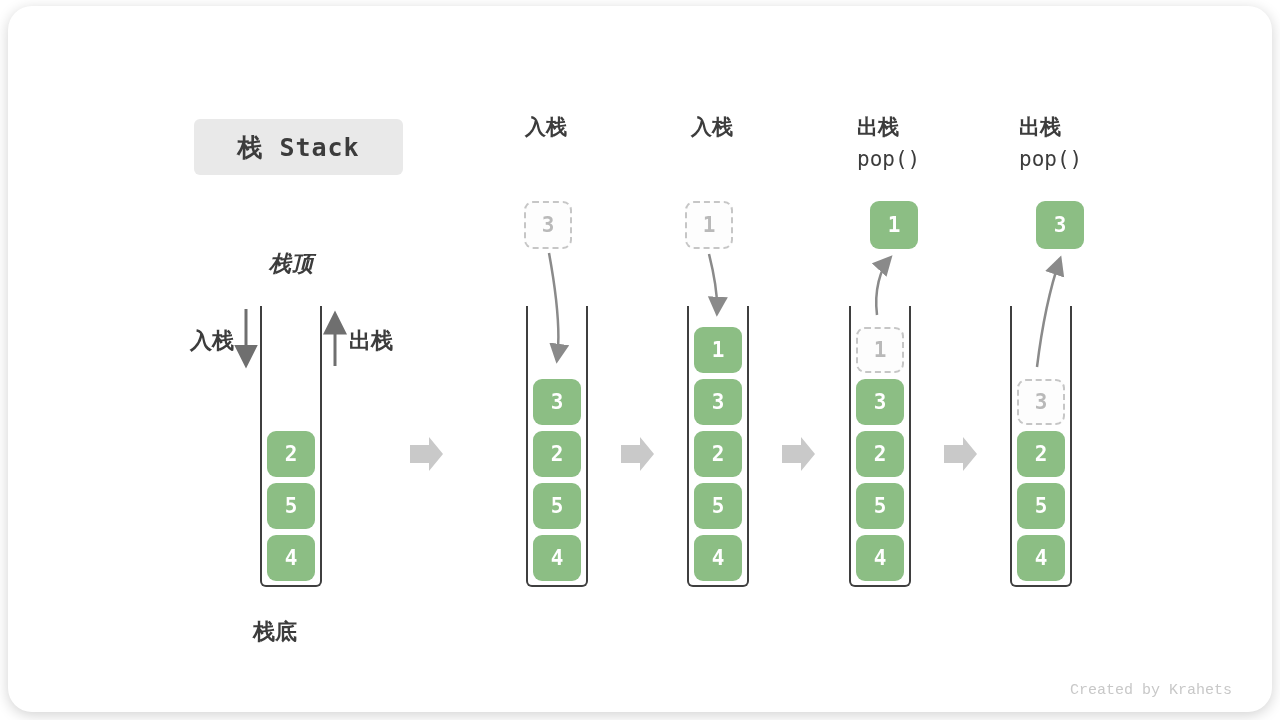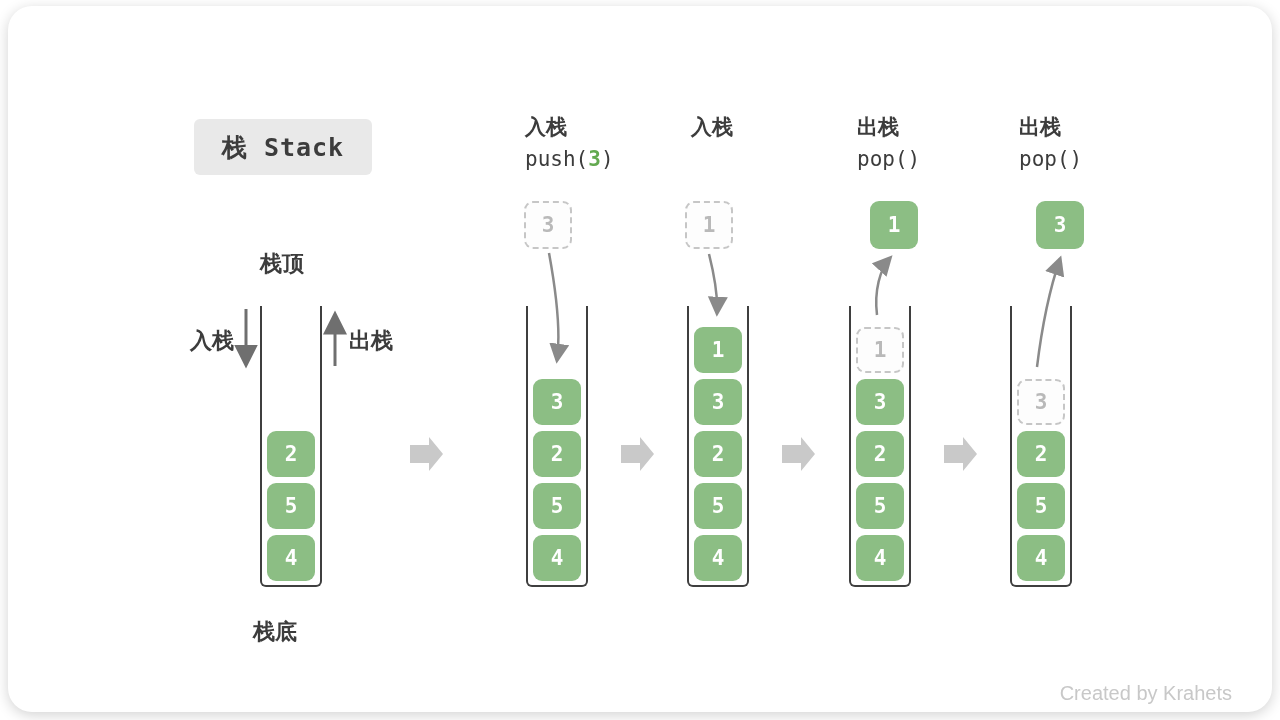--- a/index.html
+++ b/index.html
@@ -8,21 +8,21 @@
 
   .card {
     position: absolute; left: 8px; top: 6px; width: 1264px; height: 706px;
     background: #ffffff; border-radius: 24px;
     box-shadow: 0 3px 14px rgba(0,0,0,0.18);
   }
 
   .abs { position: absolute; }
 
   .title-box {
-    left: 186px; top: 113px; width: 178px; height: 56px;
+    left: 186px; top: 113px; width: 209px; height: 56px;
     background: #e9e9e9; border-radius: 6px;
     display: flex; align-items: center; justify-content: center;
     font-size: 25px; font-weight: bold; letter-spacing: 1px; color: #3c3c3c;
     font-family: "DejaVu Sans Mono", "DejaVu Sans", monospace;
   }
 
   .step-header { top: 106px; width: 150px; }
   .step-header .op { font-size: 21px; font-weight: bold; color: #3c3c3c; line-height: 30px; }
   .step-header .code {
     font-family: "DejaVu Sans Mono", monospace; font-size: 21px; color: #3c3c3c;
@@ -50,37 +50,36 @@
   .float-box {
     top: 195px; width: 48px; height: 48px; border-radius: 9px;
     display: flex; align-items: center; justify-content: center;
     font-family: "DejaVu Sans Mono", monospace; font-size: 21px; font-weight: bold;
   }
   .float-box.ghost { background: #fdfdfd; border: 2px dashed #c6c6c6; color: #b9b9b9; }
   .float-box.solid { background: #8cbe84; color: #ffffff; }
 
   .watermark {
     right: 40px; top: 676px;
-    font-family: Liberation Sans, sans-serif; font-size: 20px; color: #c8c8c8;
+    font-family: Liberation Mono, monospace; font-size: 15px; color: #c8c8c8;
   }
 
   svg.overlay { position: absolute; left: 0; top: 0; pointer-events: none; }
 </style>
 </head>
 <body>
 
 <div class="card">
 
   <div class="abs title-box">
     <span>栈 Stack</span>
   </div>
 
   <div class="abs step-header" style="left:517px">
     <div class="op">入栈</div>
-    <div class="code"><span>push(</span><span class="arg">3</span><span>)</span></div>
   </div>
   <div class="abs step-header" style="left:683px">
     <div class="op">入栈</div>
   </div>
   <div class="abs step-header" style="left:849px">
     <div class="op">出栈</div>
     <div class="code"><span>pop()</span><span class="arg"></span><span></span></div>
   </div>
   <div class="abs step-header" style="left:1011px">
     <div class="op">出栈</div>
@@ -93,21 +92,21 @@
   <div class="abs float-box ghost" style="left:677px">
       <span>1</span>
     </div>
   <div class="abs float-box solid" style="left:862px">
       <span>1</span>
     </div>
   <div class="abs float-box solid" style="left:1028px">
       <span>3</span>
     </div>
 
-  <div class="abs side-label" style="left:252px; top:243px; width:62px; text-align:left;">栈顶</div>
+  <div class="abs side-label" style="left:252px; top:243px; width:62px; text-align:center;font-style:italic;">栈顶</div>
   <div class="abs side-label" style="left:236px; top:611px; width:62px; text-align:center;">栈底</div>
   <div class="abs side-label" style="left:160px; top:320px; width:66px; text-align:right;">入栈</div>
   <div class="abs side-label" style="left:341px; top:320px;">出栈</div>
 
   <div class="abs stack-container" style="left:252px">
     <div class="cell solid" style="top:125px">
         <span>2</span>
       </div>
     <div class="cell solid" style="top:177px">
         <span>5</span>

